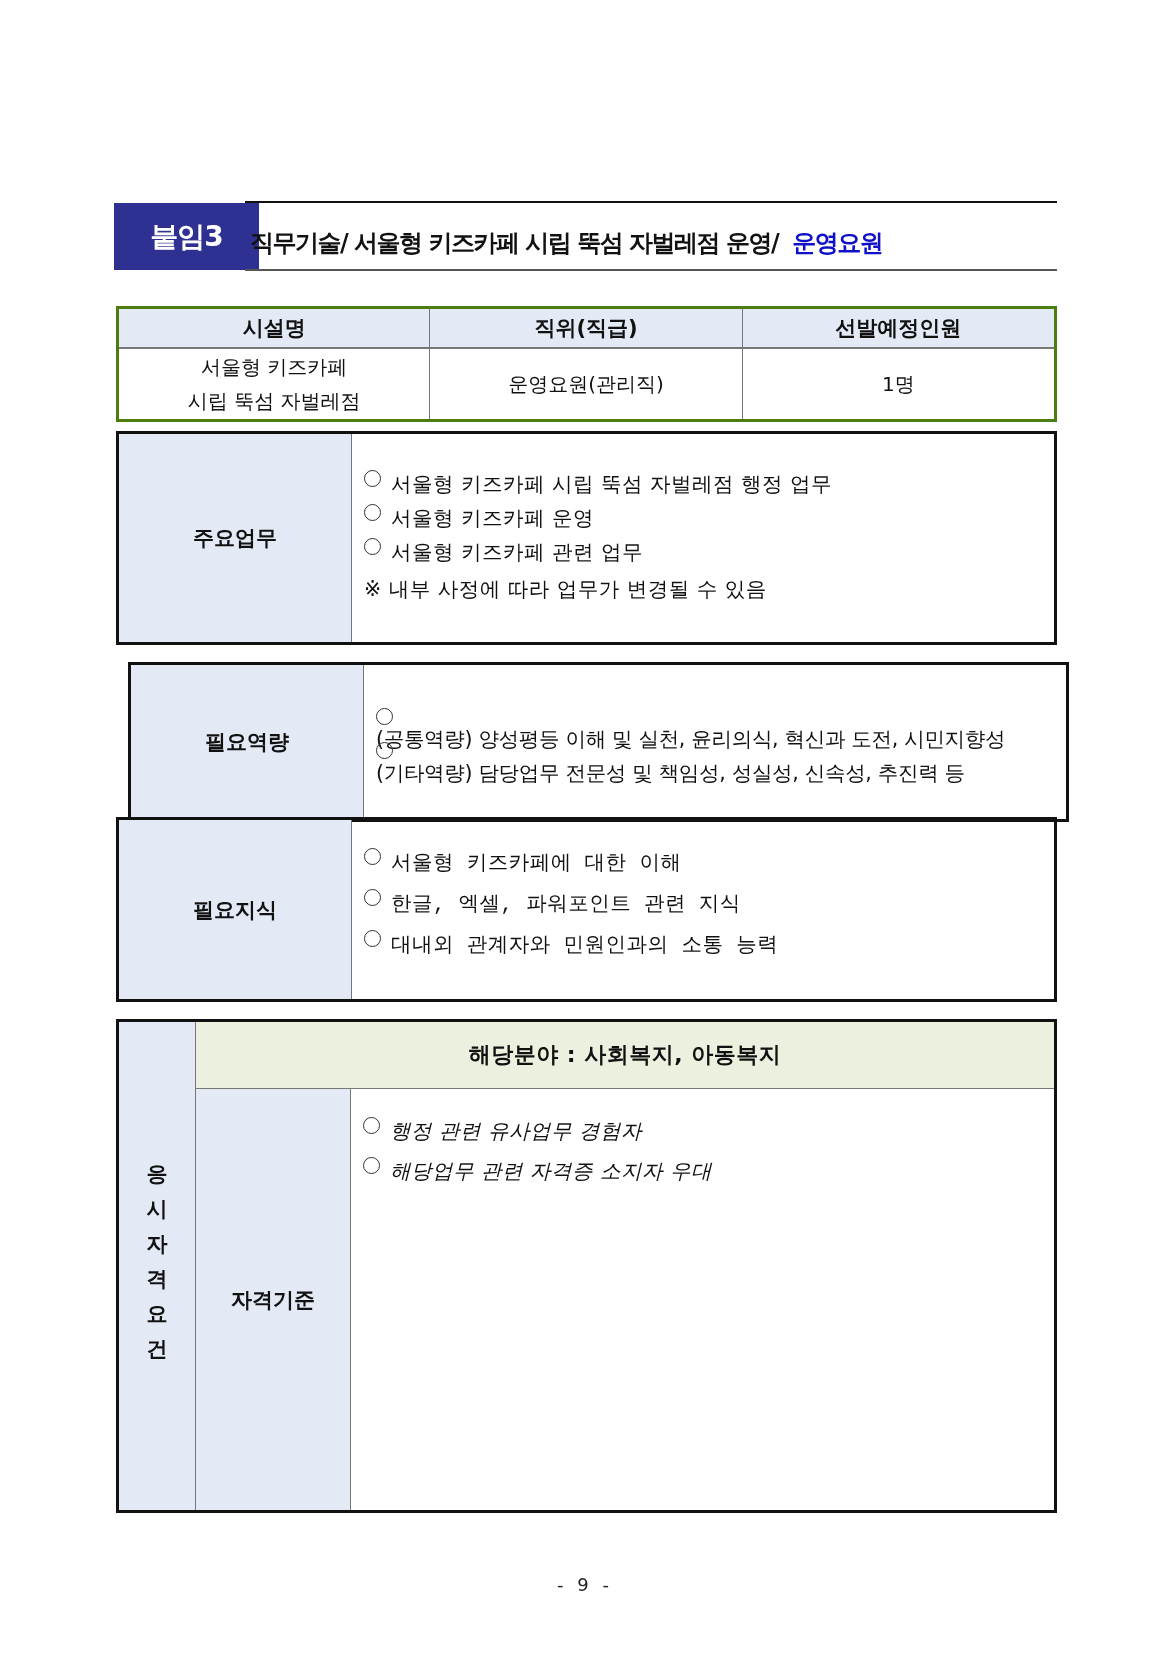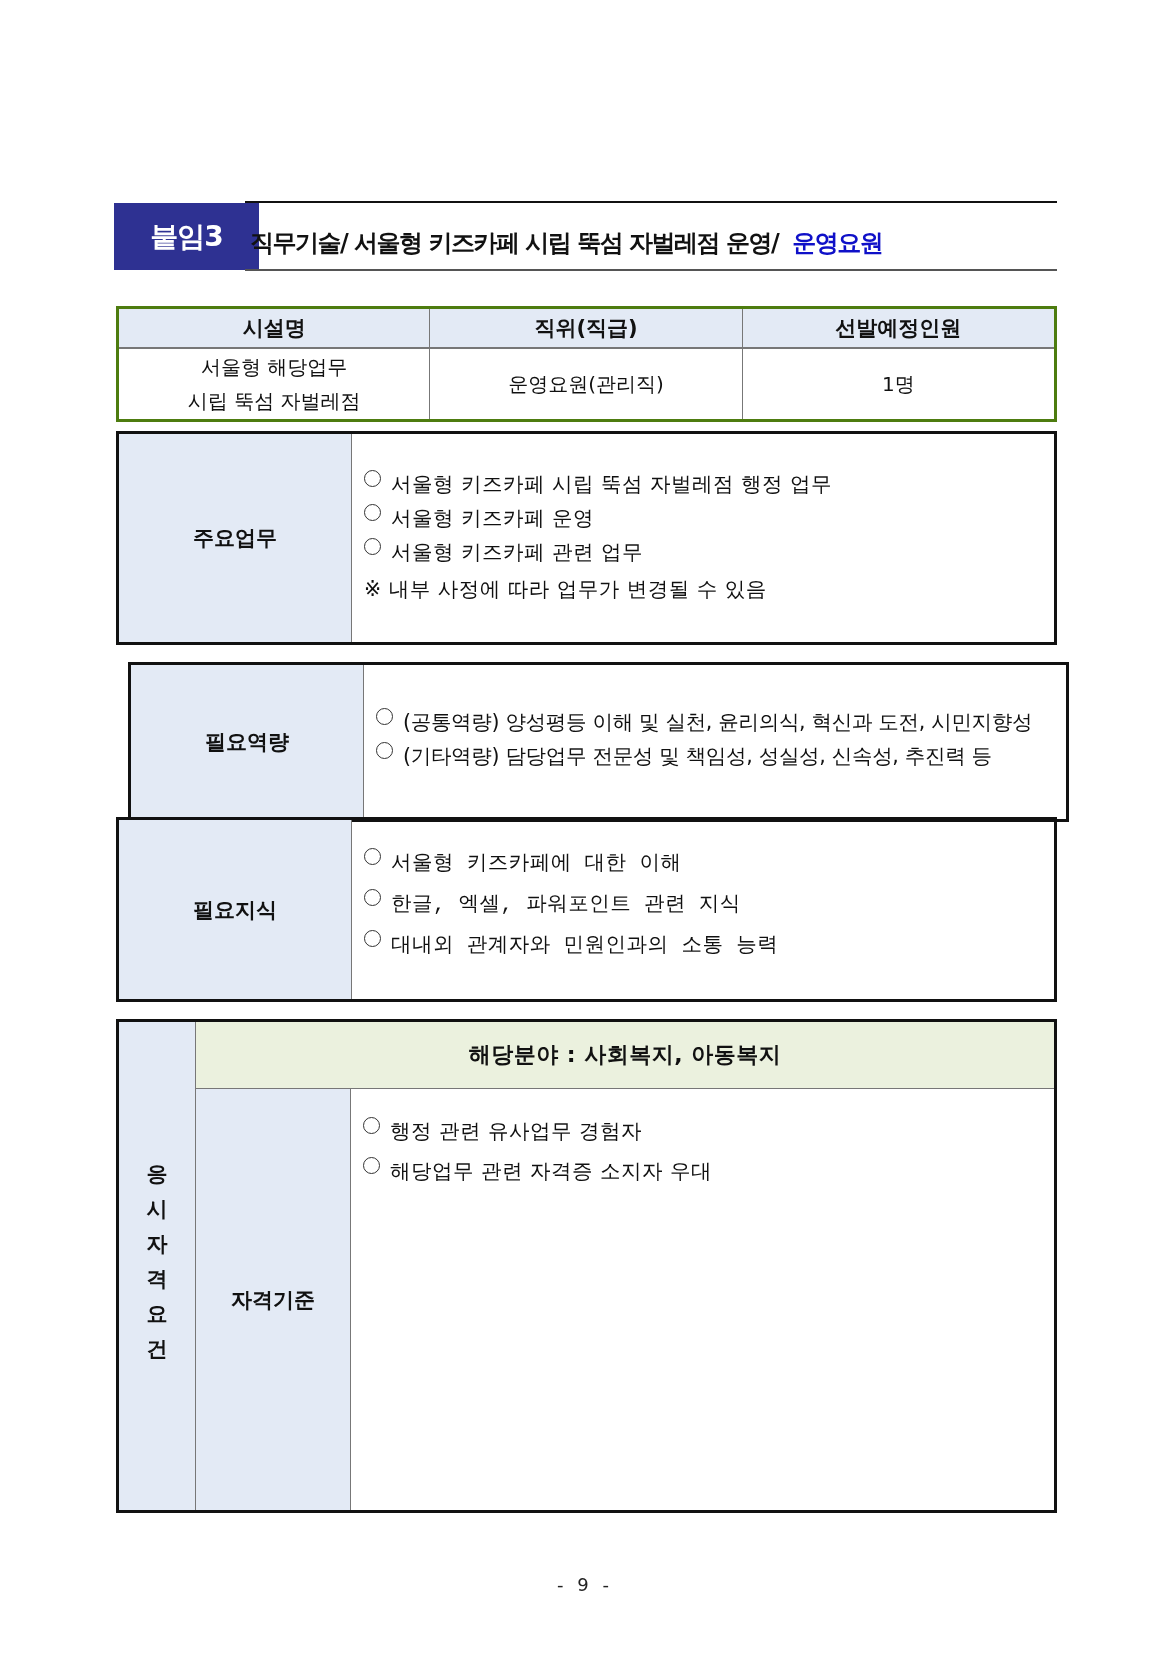--- a/index.html
+++ b/index.html
@@ -33,39 +33,39 @@
   .item { display: flex; white-space: nowrap; letter-spacing: 0.5px; }
   .circle { display: inline-block; width: 15px; height: 15px; border: 1.3px solid #333; border-radius: 50%;
             margin-right: 10px; flex-shrink: 0; }
   .note { white-space: nowrap; letter-spacing: 0.5px; }
 
   #box1 { top: 431px; height: 214px; }
   #box1 .item { height: 34px; }
   #box1 .note { margin-top: 0; height: 34px; display: flex; align-items: center; }
 
   #box2 { top: 662px; height: 160px; margin-left: 12px; }
-  #box2 .item { height: 34px; letter-spacing: -0.3px; }
+  #box2 .item { height: 34px; letter-spacing: -0.3px; flex-direction: column; }
 
   #box3 { top: 817px; height: 185px; }
   #box3 .item { height: 41px; font-family: Liberation Mono, monospace; }
 
   #box4 { top: 1019px; height: 494px; }
   #box4 .vlabel { width: 77px; background: #e3eaf5; border-right: 1px solid #777; flex-shrink: 0;
                   display: flex; flex-direction: column; align-items: center; justify-content: center;
                   font-size: 21px; font-weight: bold; line-height: 35px; padding-bottom: 8px; box-sizing: border-box; }
   #box4 .right { flex: 1; display: flex; flex-direction: column; }
   #box4 .field { height: 66px; background: #ebf1de; border-bottom: 1px solid #777; flex-shrink: 0;
                  display: flex; align-items: center; justify-content: center;
                  font-size: 22px; font-weight: bold; letter-spacing: 0.5px; }
   #box4 .row { flex: 1; display: flex; }
   #box4 .sublabel { width: 154px; background: #e3eaf5; border-right: 1px solid #777; flex-shrink: 0;
                     display: flex; align-items: center; justify-content: center;
                     font-size: 21px; font-weight: bold; }
   #box4 .subcontent { flex: 1; padding-left: 12px; padding-top: 28px; font-size: 20.5px; }
-  #box4 .subcontent .item { height: 40px; }
+  #box4 .subcontent .item { height: 40px; font-style: italic; }
 
   .page-num { position: absolute; left: 0; width: 1170px; top: 1574px; text-align: center;
               font-size: 18px; color: #222; letter-spacing: 4px; }
 </style>
 </head>
 <body>
 
 <div class="title-wrap">
   <div class="badge">붙임3</div>
   <div class="title-rule-top"></div>
@@ -83,21 +83,21 @@
       <col style="width:33.4%">
     </colgroup>
   <tbody>
       <tr>
     <th>시설명</th>
     <th>직위(직급)</th>
     <th>선발예정인원</th>
   </tr>
   <tr>
     <td>
-      <div>서울형 해당업무</div>
+      <div>서울형 키즈카페</div>
       <div>시립 뚝섬 자벌레점</div>
     </td>
     <td>운영요원(관리직)</td>
     <td>1명</td>
   </tr>
 </tbody>
   </table>
 
 <div class="box" id="box1">
   <div class="label">주요업무</div>

